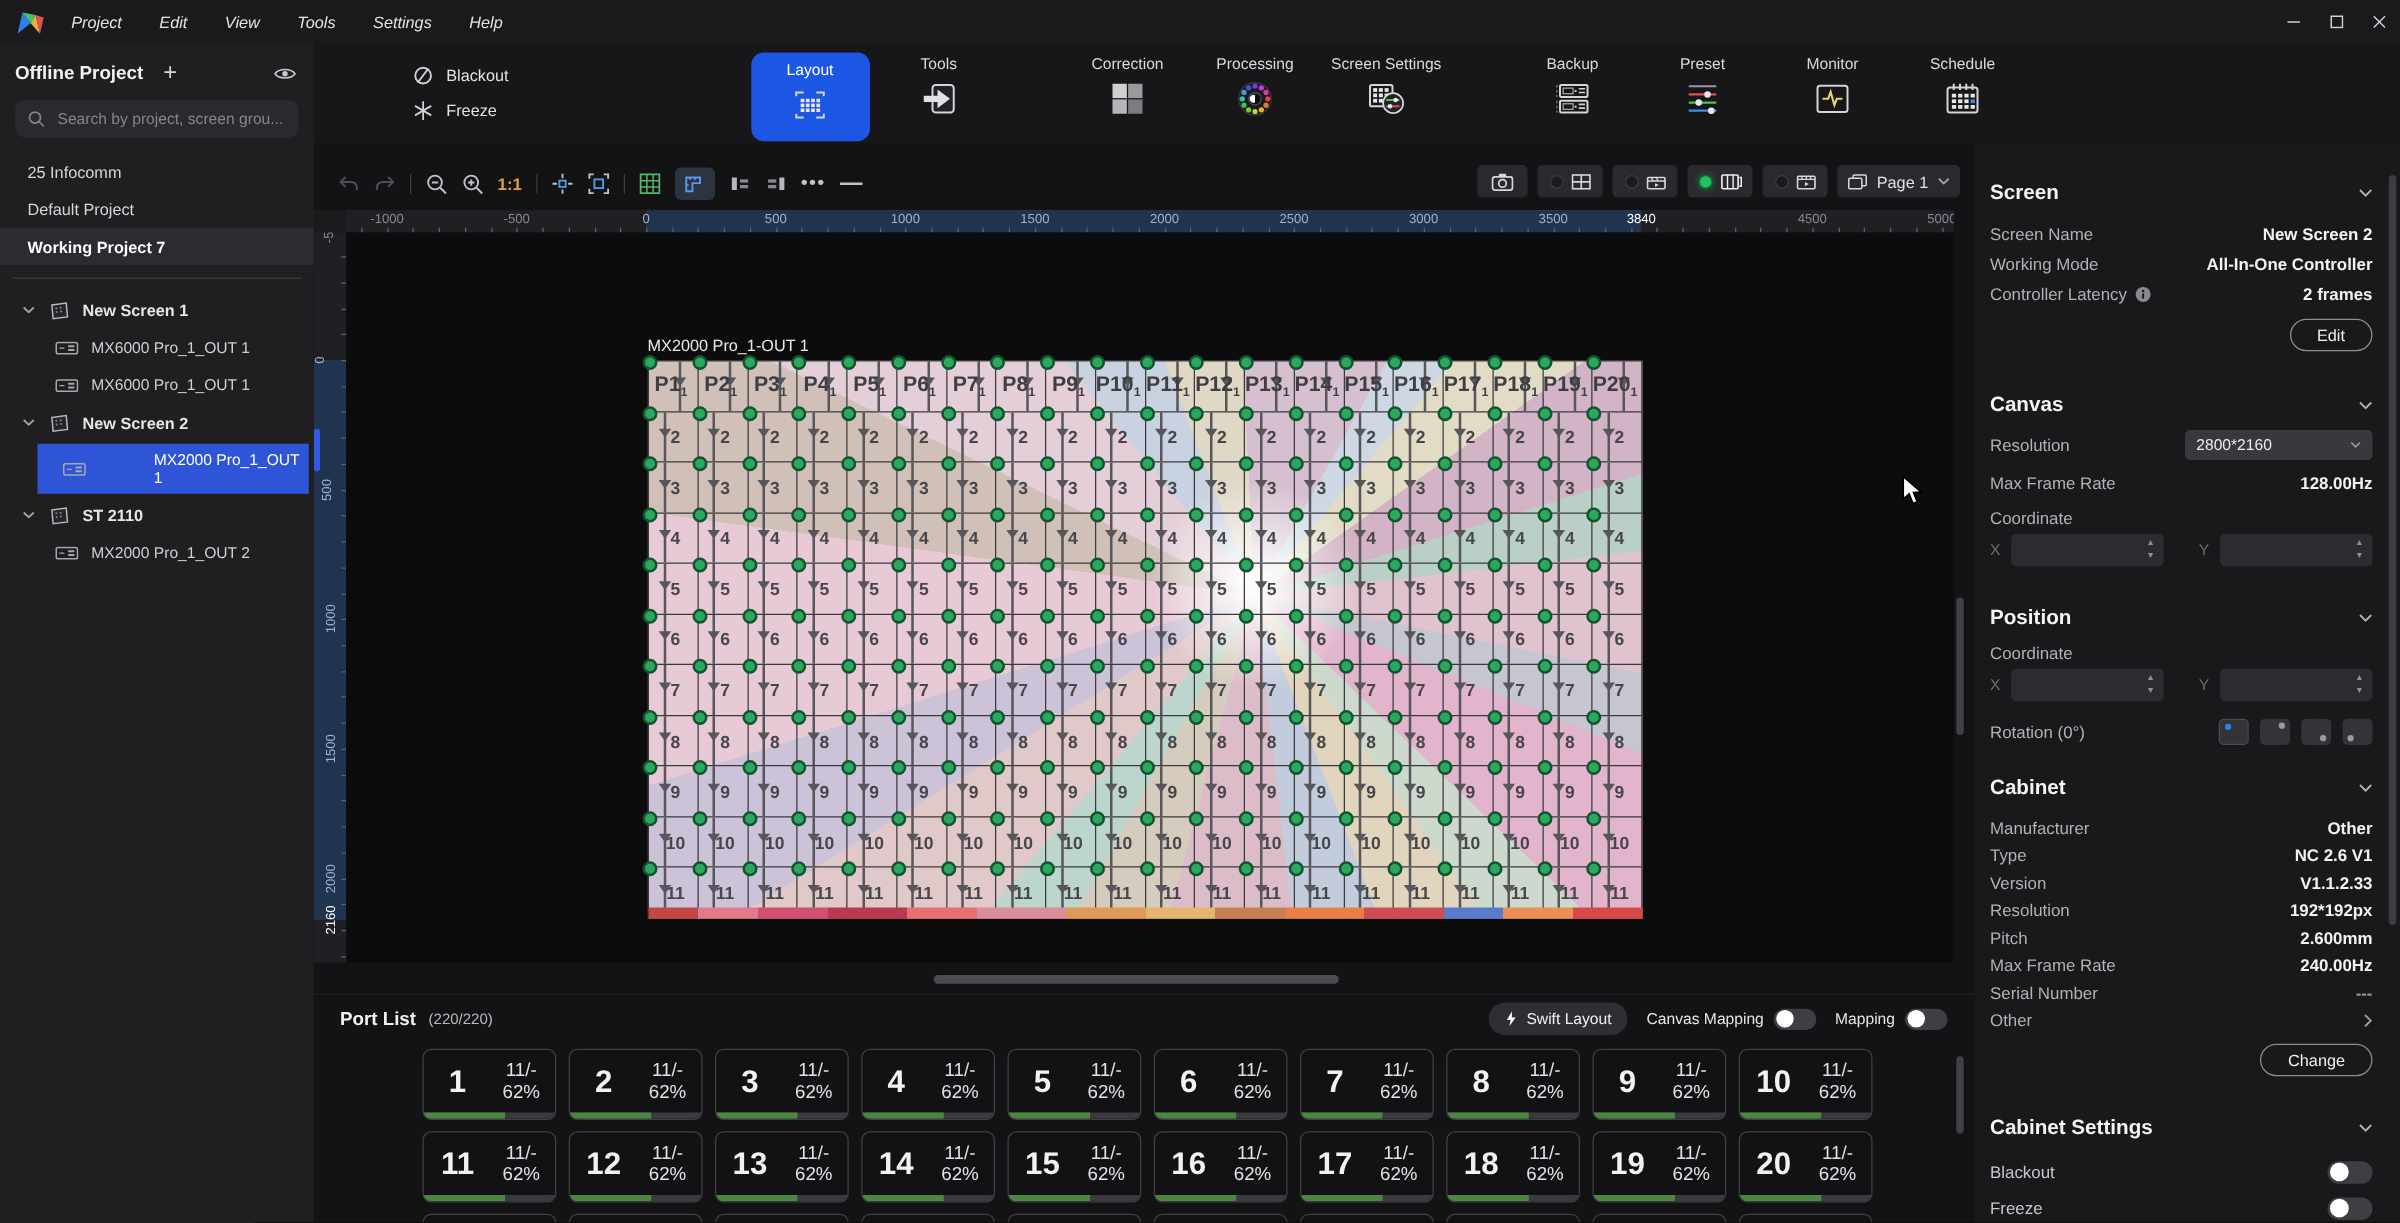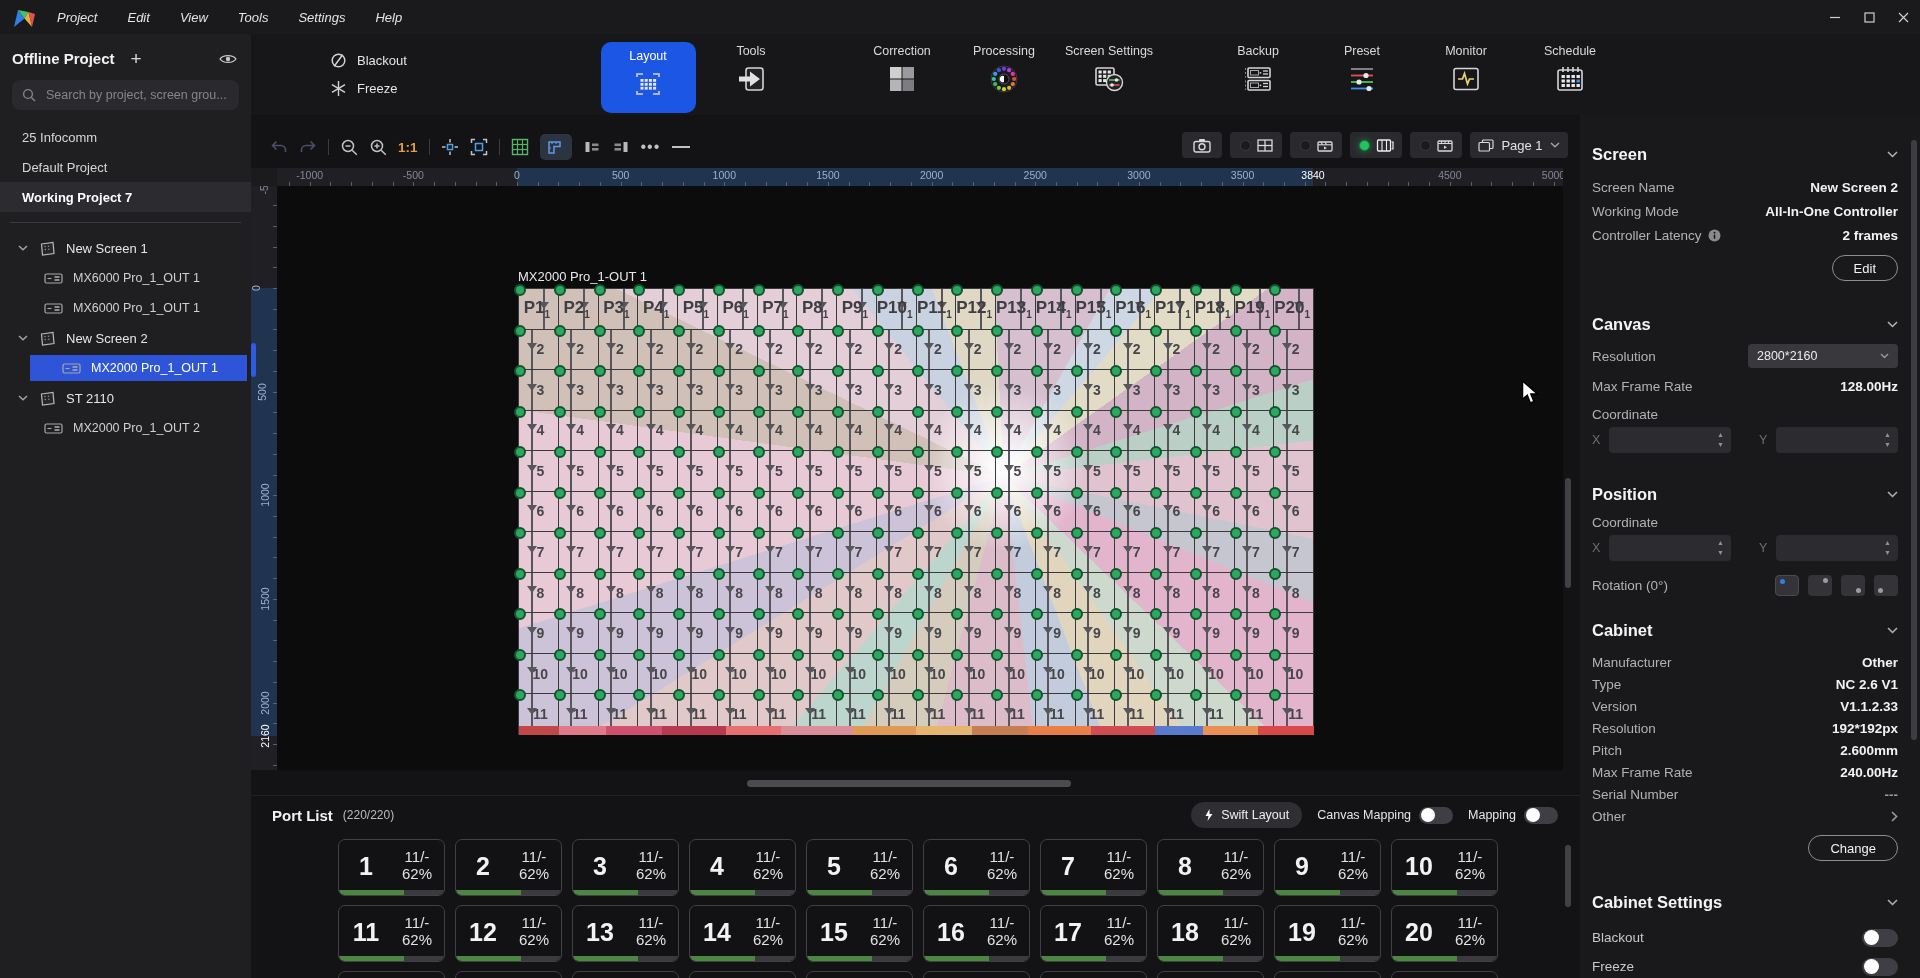--- a/index.html
+++ b/index.html
@@ -30,23 +30,23 @@
   .search{margin:13px 12px 0 12px;height:30px;background:#2a2a2e;border-radius:8px;display:flex;align-items:center;padding:0 10px;gap:8px;box-sizing:border-box;}
   .search input{background:none;border:none;outline:none;color:#c8c8cc;font-size:12.5px;width:100%;}
   .search input::placeholder{color:#85858a;}
   .projects{margin-top:12px;}
   .project-row{height:30px;display:flex;align-items:center;padding-left:22px;font-size:13px;color:#d6d6da;}
   .project-row.selected{background:#2b2b30;font-weight:700;color:#fff;}
   .sb-divider{height:1px;background:#3a3a3e;margin:10px 10px;}
   .tree-row{height:30px;display:flex;align-items:center;font-size:13px;color:#e6e6e8;}
   .row-group{background:#232327;font-weight:700;padding-left:10px;padding-right:14px;}
   .row-group .grp-sp{flex:1;}
-  .row-screen{font-weight:400;padding-left:18px;}
+  .row-screen{font-weight:700;padding-left:18px;}
   .row-device{padding-left:44px;font-size:12.5px;color:#d0d0d4;font-weight:400;}
-  .row-device.selected{background:#2e55d8;color:#fff;margin-left:30px;margin-right:4px;padding-left:32px;height:26px;margin-top:2px;margin-bottom:2px;}
+  .row-device.selected{background:#2e55d8;color:#fff;margin-left:30px;margin-right:4px;padding-left:20px;height:40px;margin-top:2px;margin-bottom:2px;gap:44px;}
   .ticon{margin-right:10px;flex:none;}
   .tchev{margin-right:11px;flex:none;}
   
   .workspace{position:absolute;left:251px;top:115px;width:1329px;bottom:0;background:#131316;}
   .ctb{position:absolute;left:19px;top:15px;height:34px;display:flex;align-items:center;gap:11px;}
   .ctb .sep{width:1px;height:16px;background:#3c3c40;}
   .ctbi{display:flex;align-items:center;justify-content:center;min-width:18px;height:26px;color:#c2c2c6;}
   .one2one{color:#dfa040;font-weight:700;font-size:13.5px;}
   .ruler-btn{background:#2c3442;border-radius:5px;width:32px;height:26px;}
   .more-dots{font-size:16px;color:#c2c2c6;letter-spacing:1px;}

